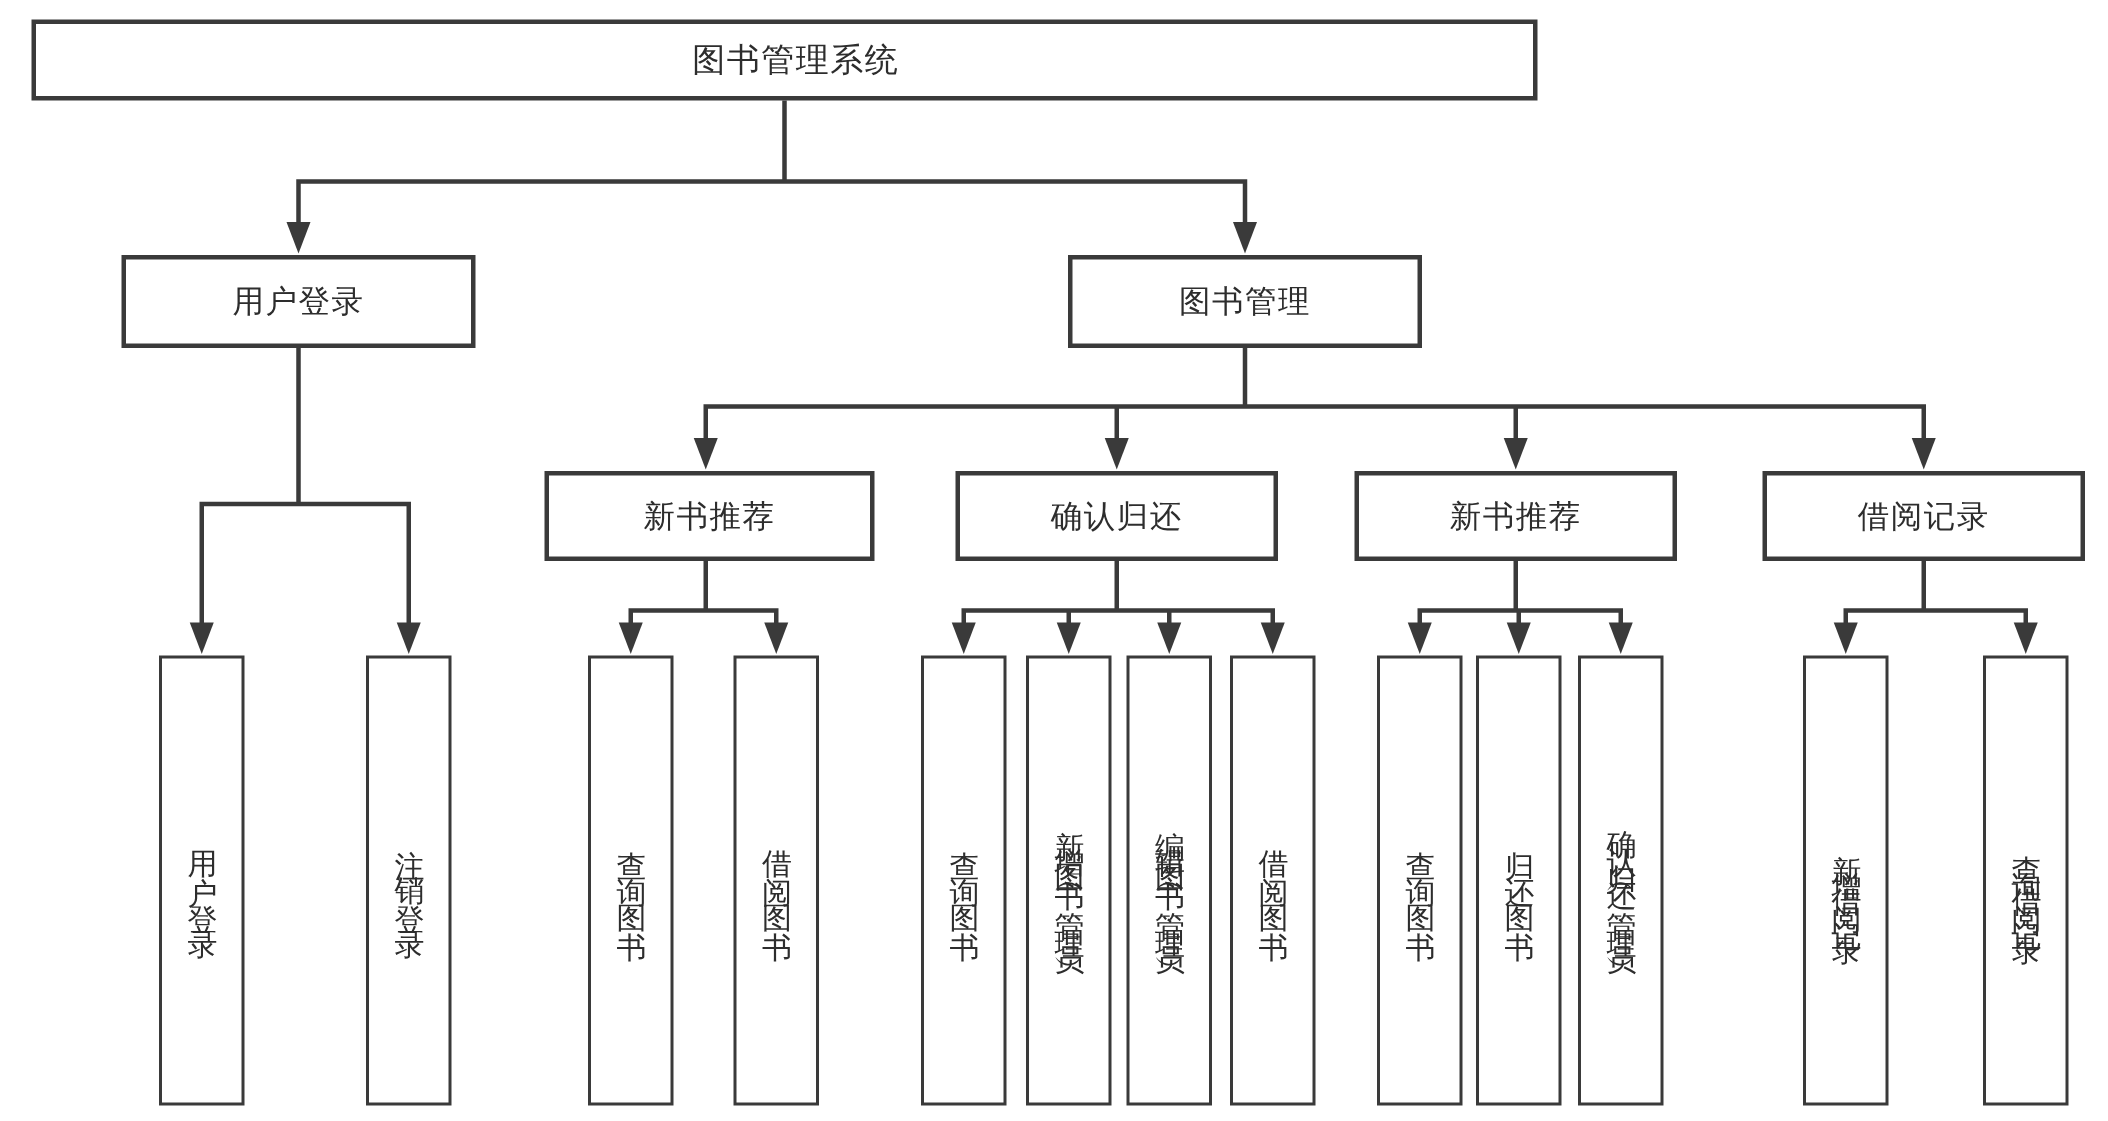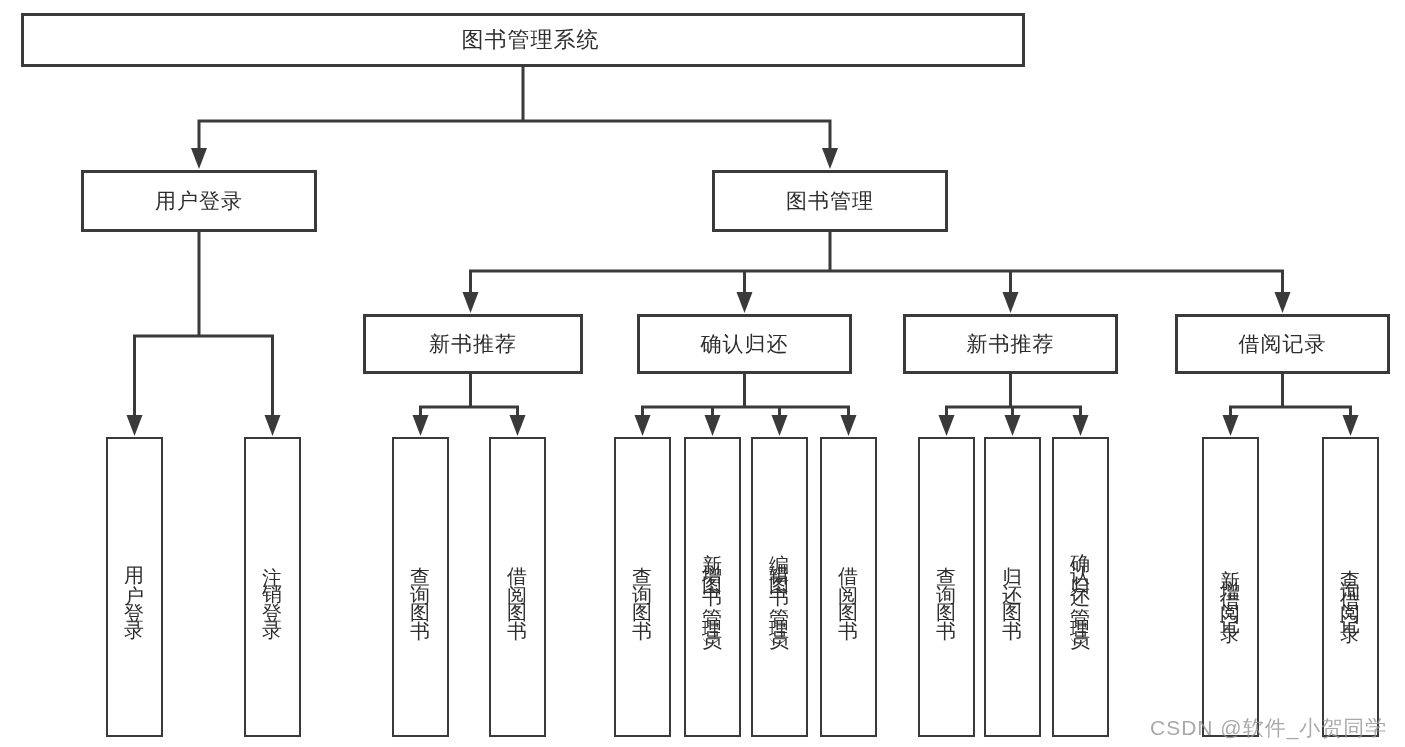--- a/index.html
+++ b/index.html
@@ -156,15 +156,14 @@
     <span class="vtxt ls-narrow">确认归还（管理员）</span>
   </div>
 
   <div class="node leaf" style="left:1202px; top:437px; width:57px; height:300px;">
     <span class="vtxt ls-narrow">新增借阅记录</span>
   </div>
   <div class="node leaf" style="left:1322px; top:437px; width:57px; height:300px;">
     <span class="vtxt ls-narrow">查询借阅记录</span>
   </div>
 
-  <div class="watermark">CSDN @软件_小贺同学</div>
 
 </div>
 
 </body></html>

